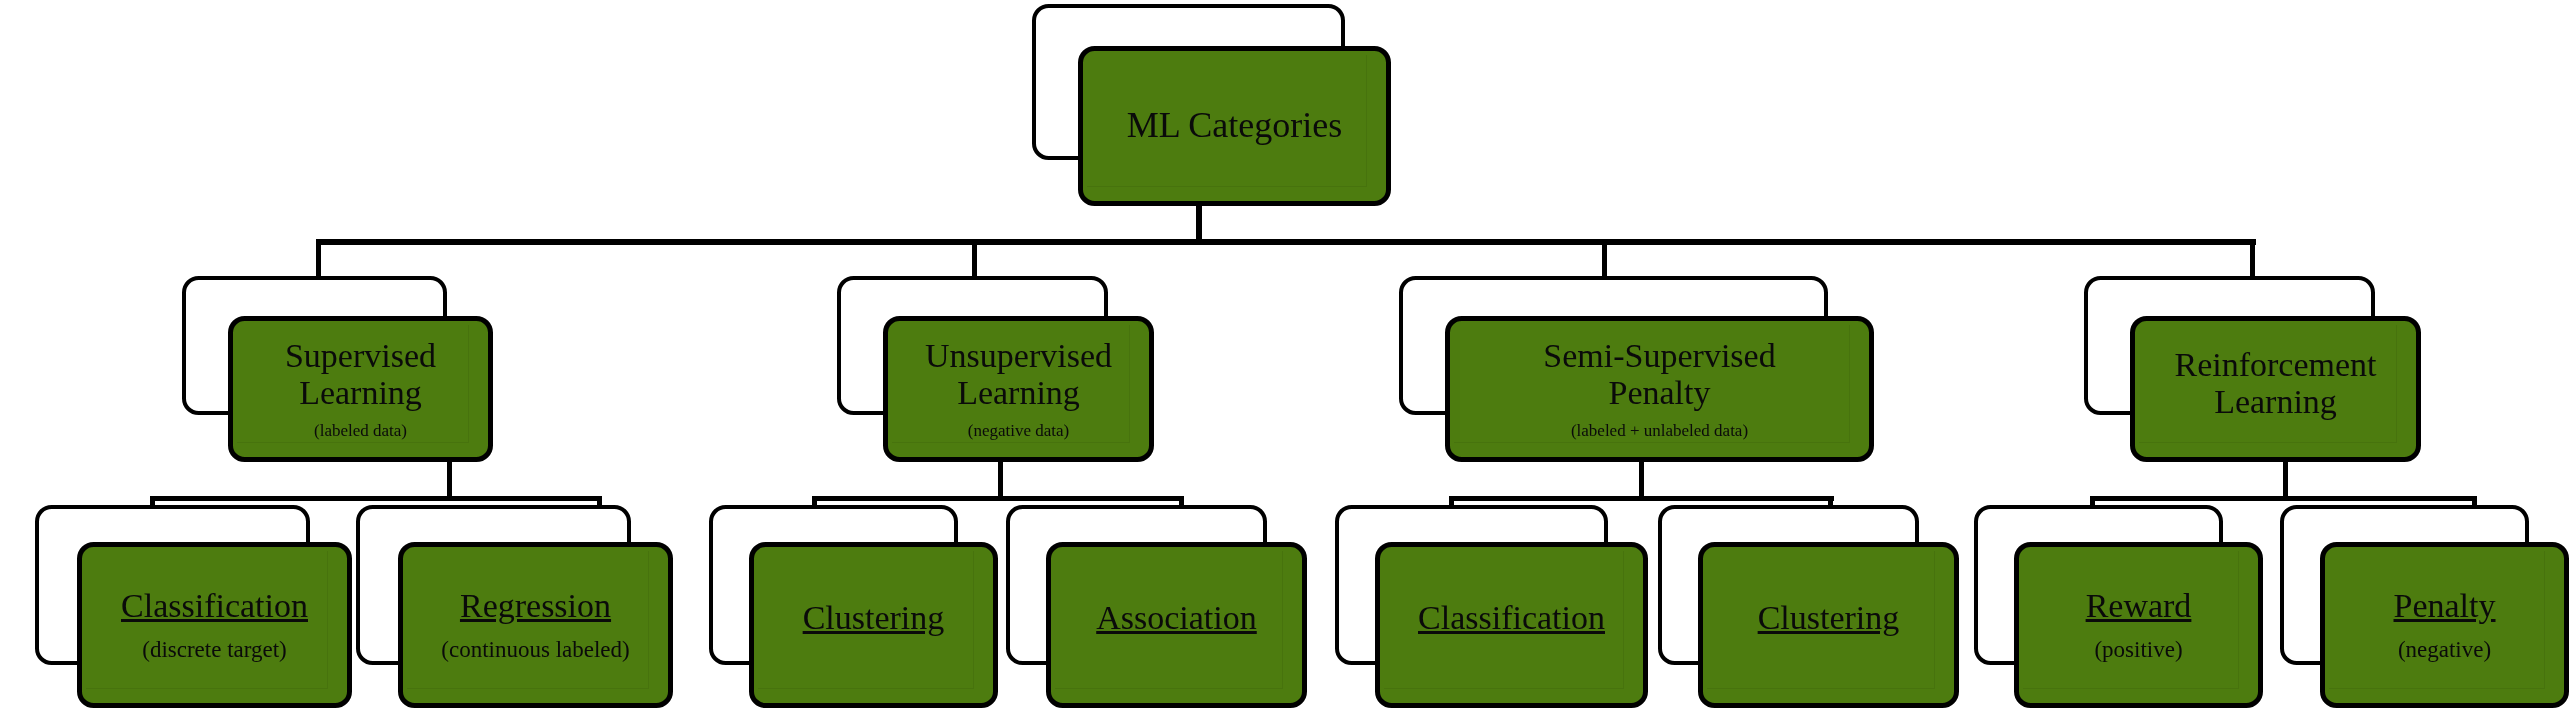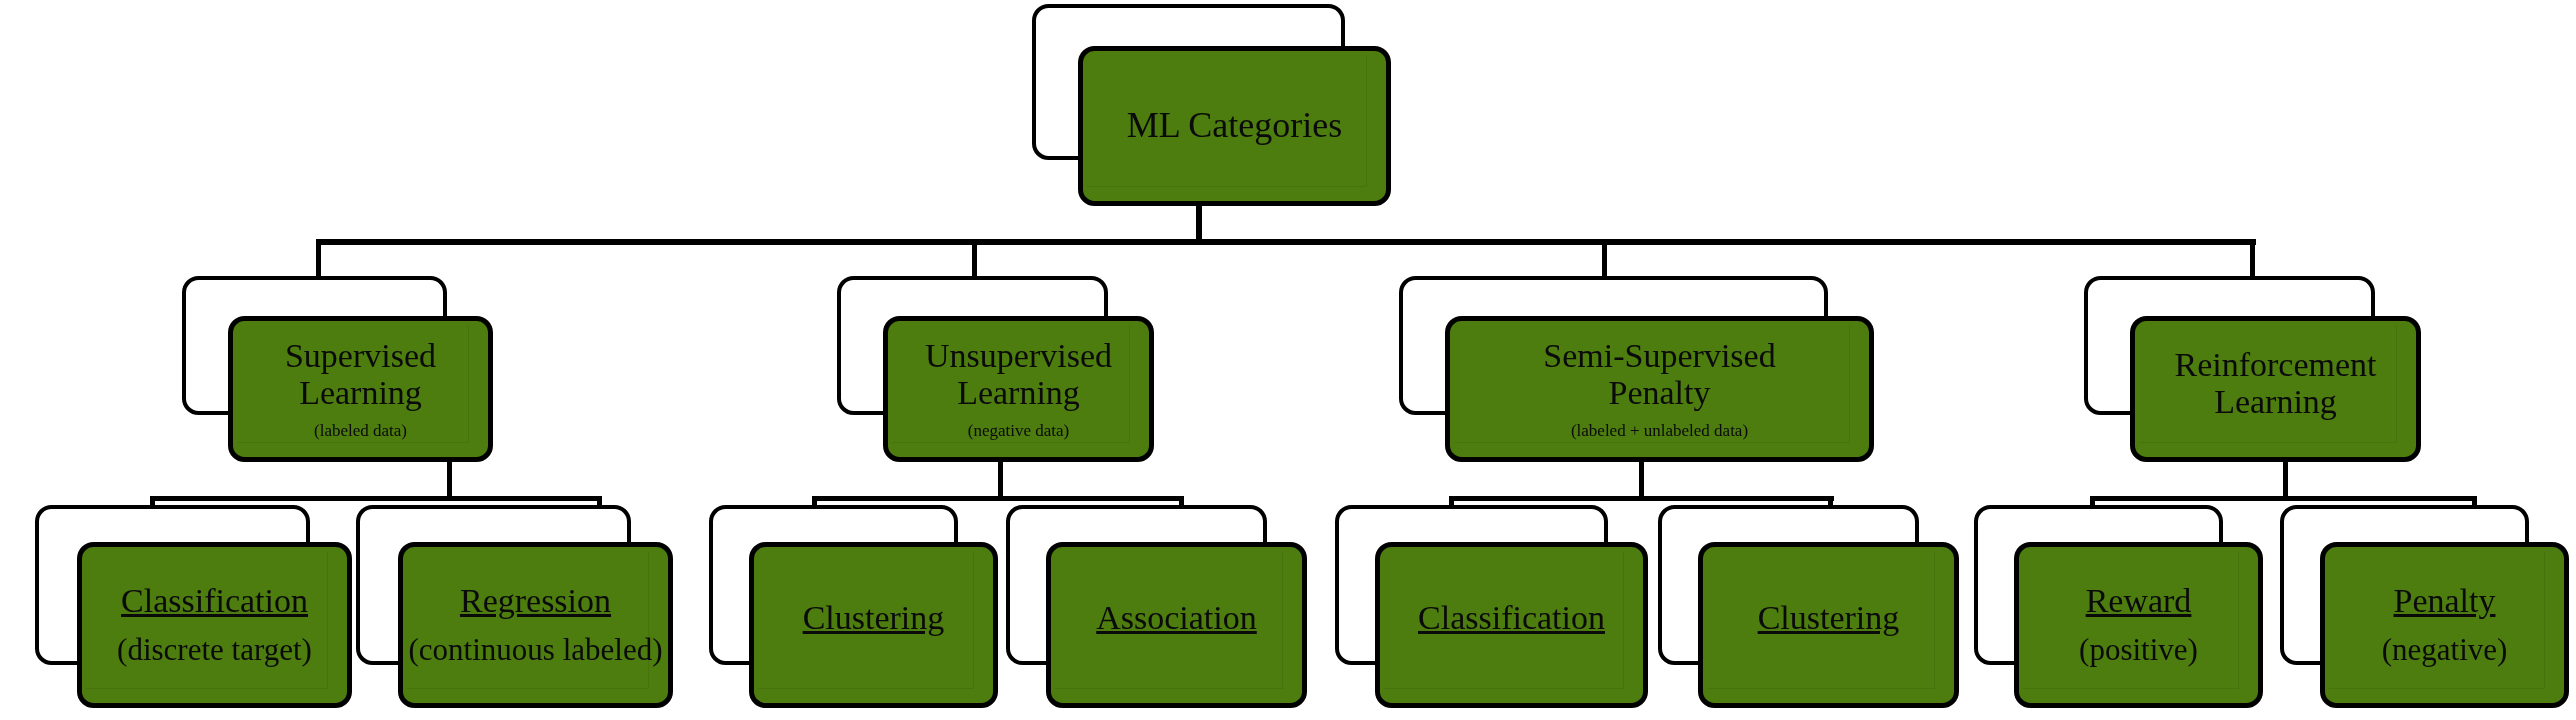--- a/index.html
+++ b/index.html
@@ -51,21 +51,21 @@
     pointer-events:none;
   }
   .ttl{line-height:1.08;white-space:pre-line;position:relative;z-index:2;}
   .sub{line-height:1.05;position:relative;z-index:2;}
 
   
   .root .ttl{font-size:36px;}
   .lvl2 .ttl{font-size:34px;}
   .lvl2 .sub{font-size:17px;margin-top:11px;}
   .leaf .ttl{font-size:34px;text-decoration:underline;}
-  .leaf .sub{font-size:31px;margin-top:14px;}
+  .leaf .sub{font-size:23px;margin-top:14px;}
 </style>
 </head>
 <body>
 
 <div id="stage">
 
   <div id="wires">
 
     <div class="wire" style="left:1196px;top:206px;width:5.7px;height:38px;"></div>
 

